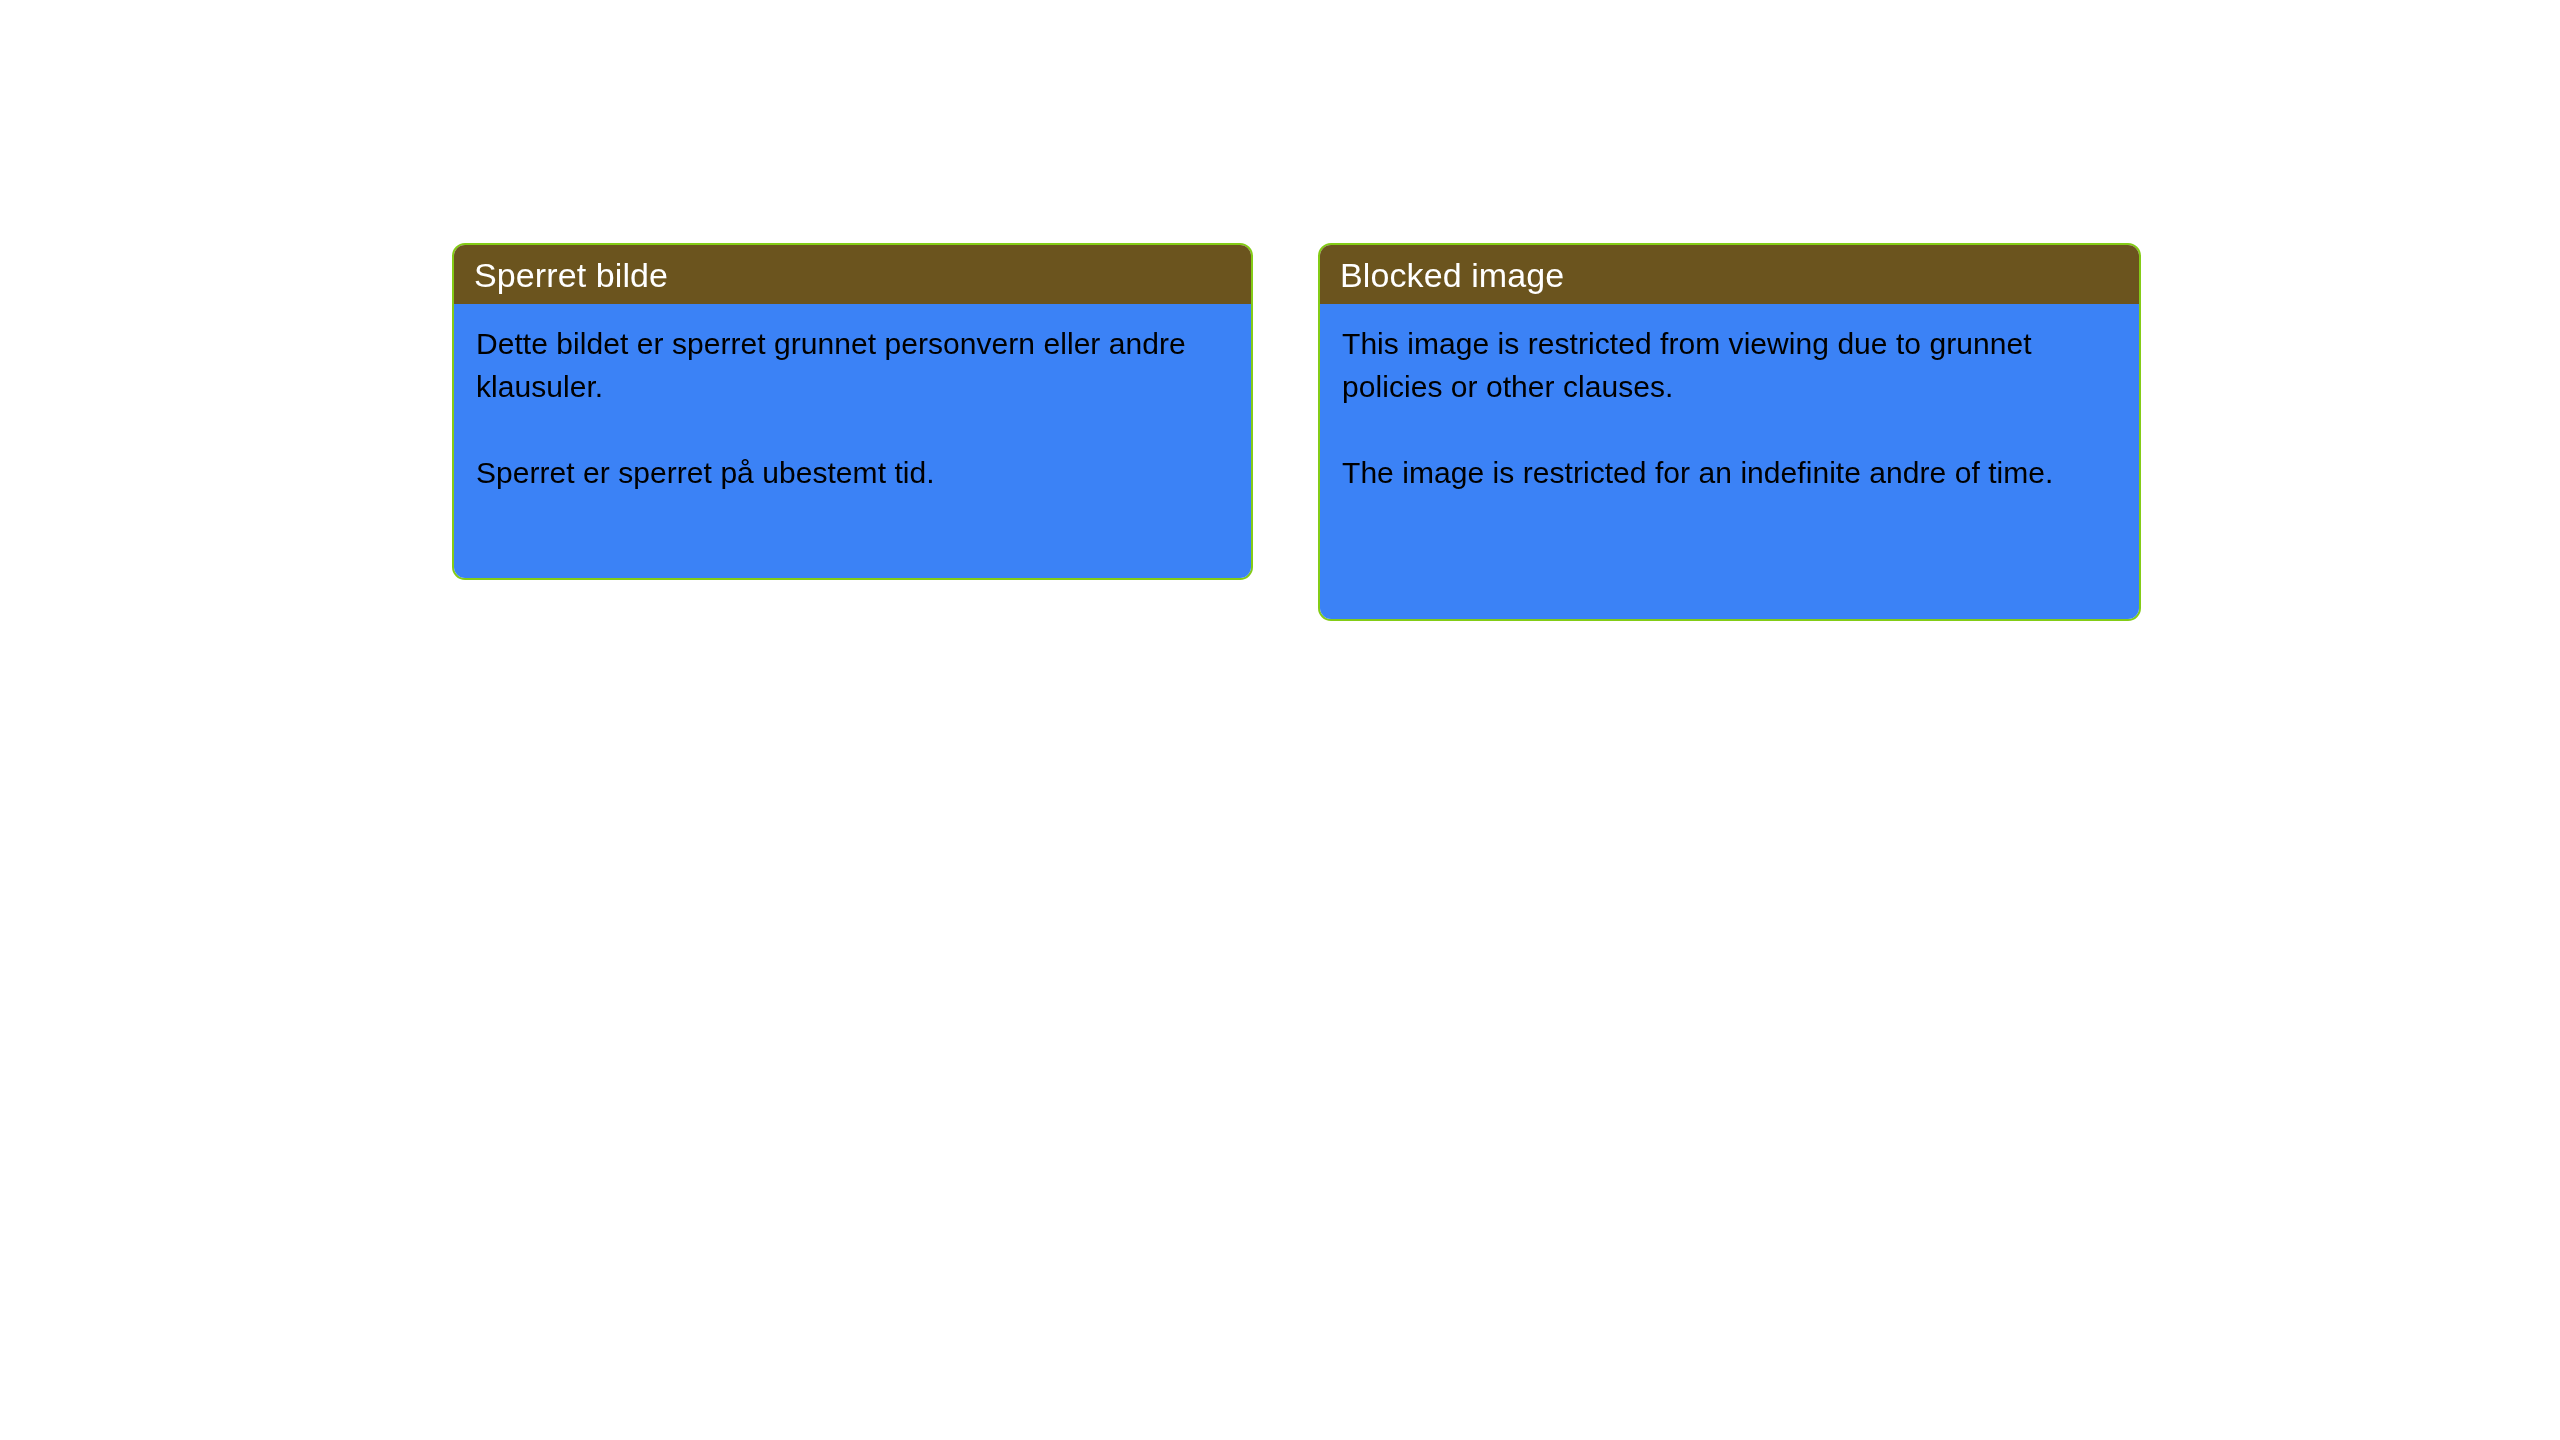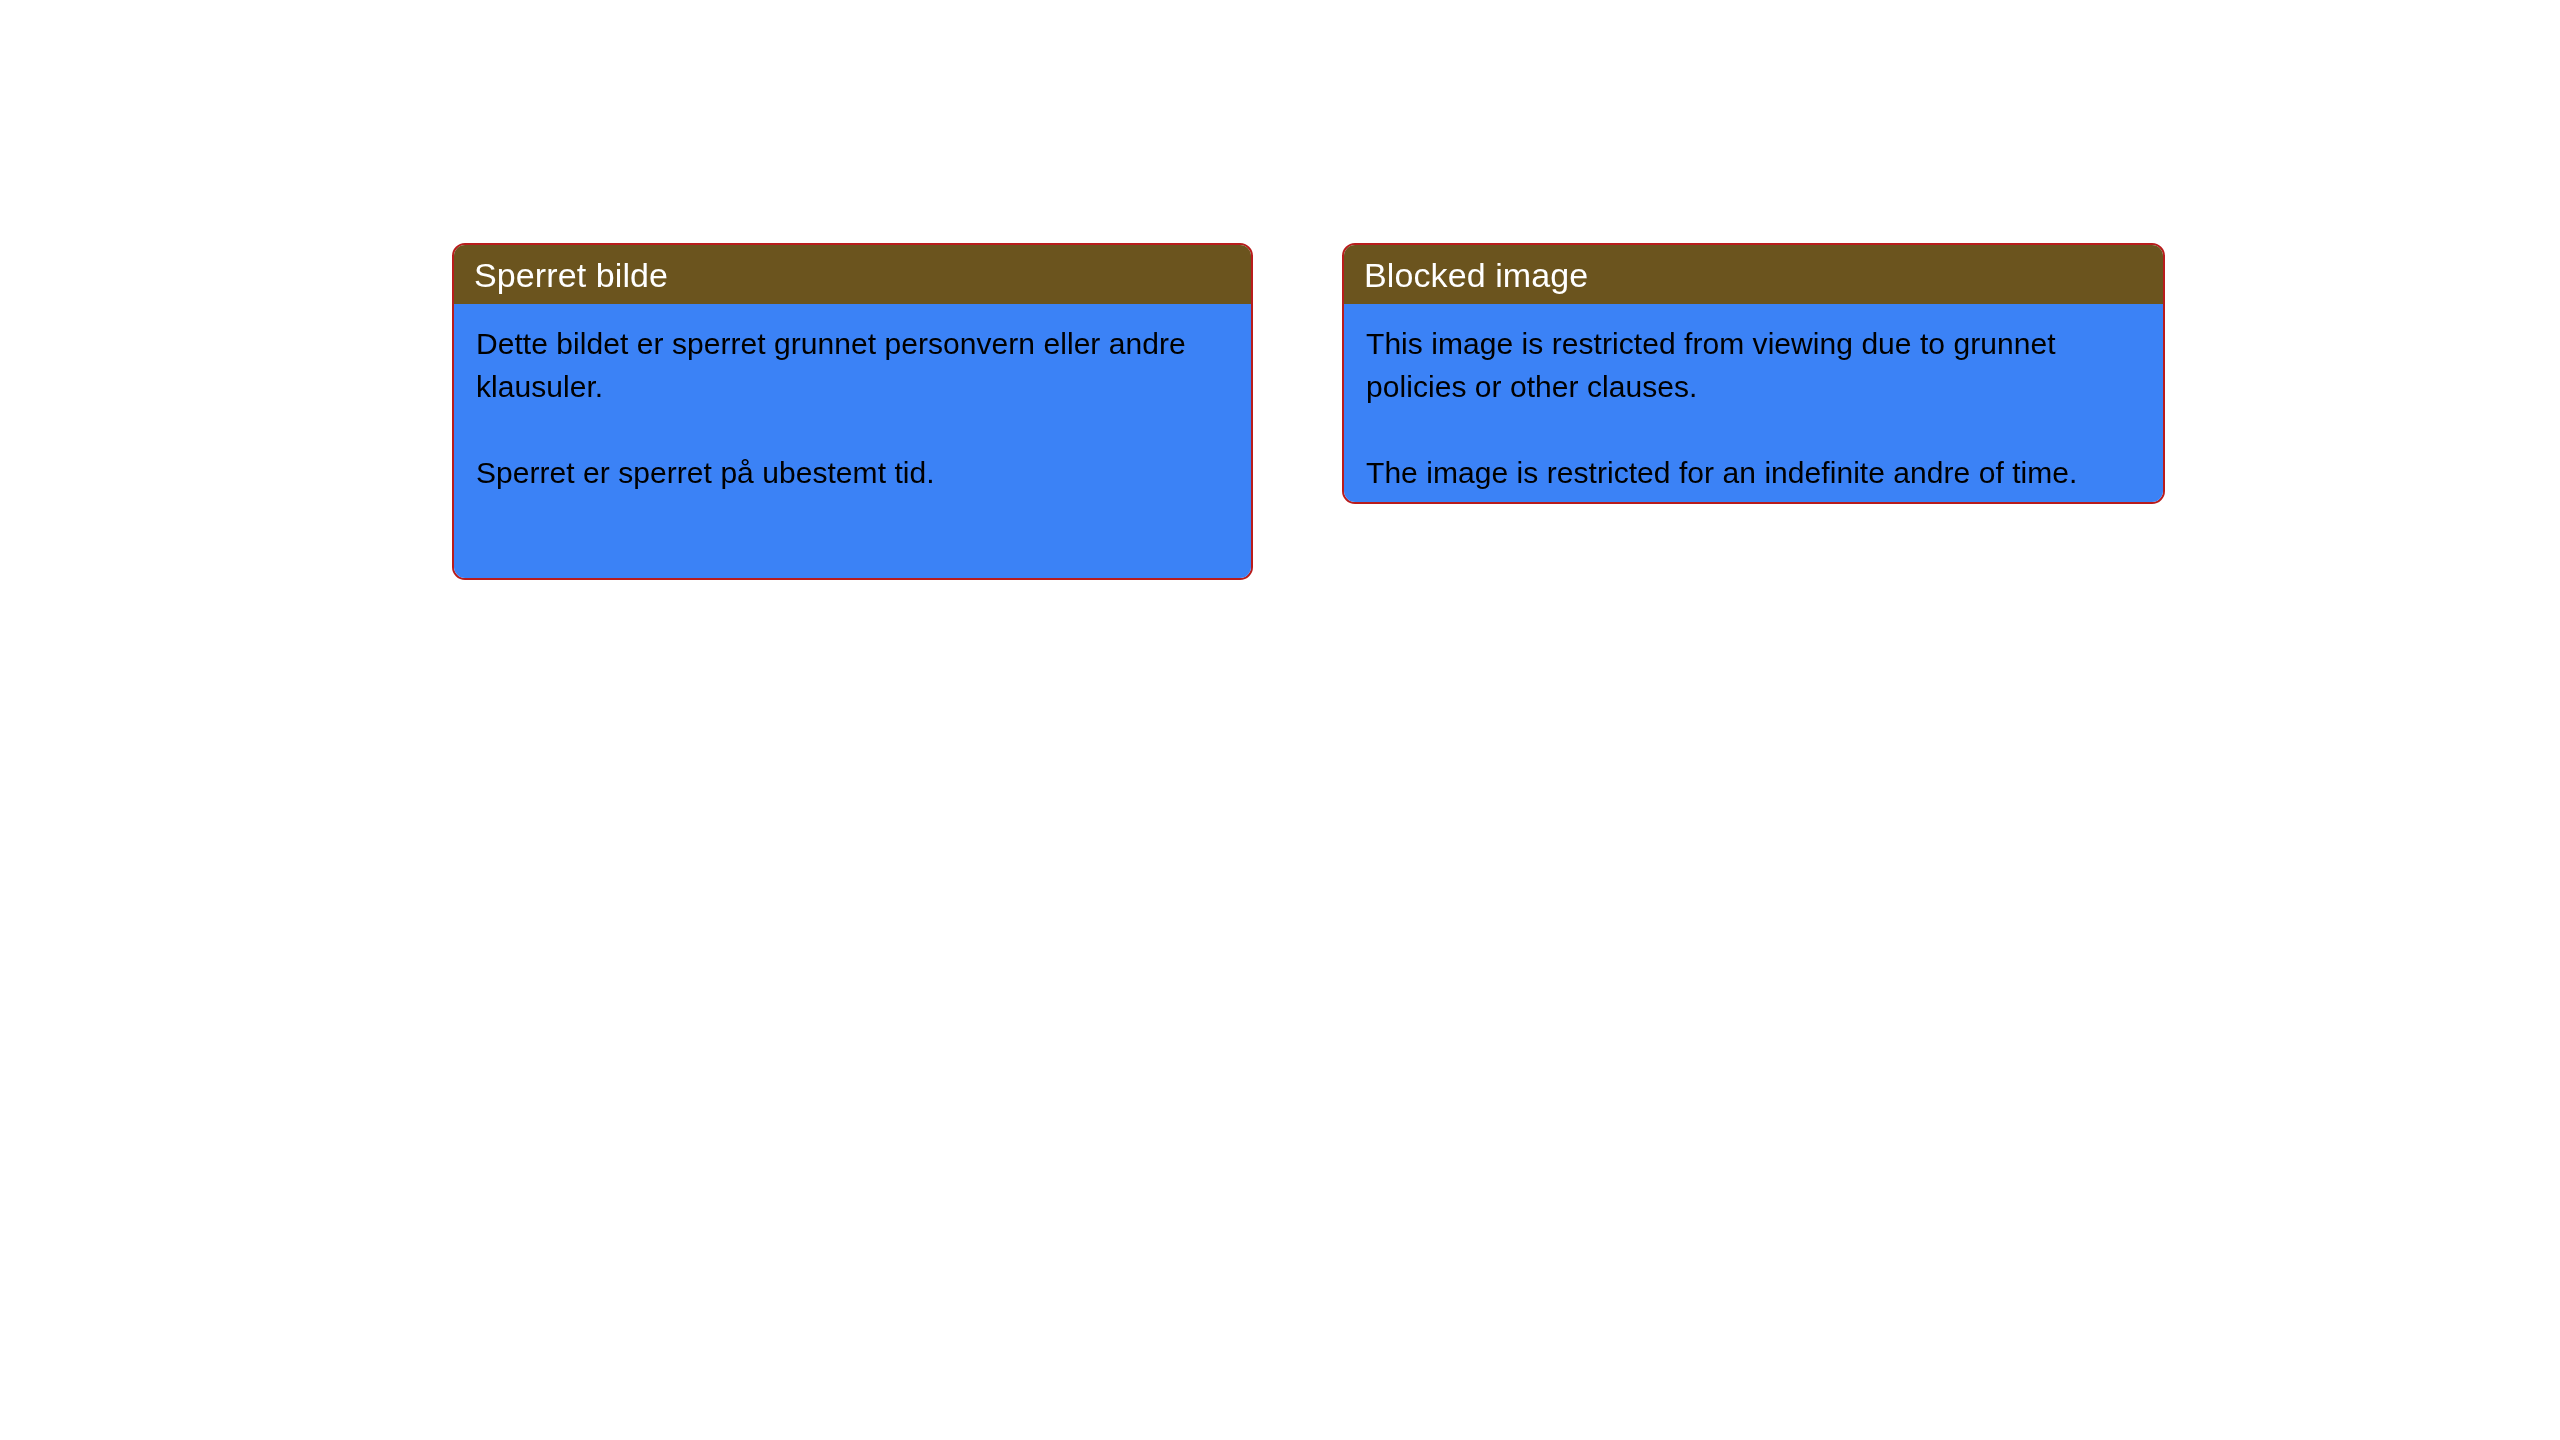--- a/index.html
+++ b/index.html
@@ -21,38 +21,37 @@
     position: relative;
     width: 2560px;
     height: 1440px;
     background: #ffffff;
   }
 
   .notice-panel {
     position: absolute;
     box-sizing: border-box;
     background: #ffffff;
-    border: 2px solid #b91c1c;
+    border: 2px solid #84cc16;
     border-radius: 13px;
     overflow: hidden;
   }
 
   #panel-no {
     left: 452px;
     top: 243px;
     width: 801px;
     height: 337px;
   }
 
   #panel-en {
     left: 1318px;
     top: 243px;
     width: 823px;
-    height: 261px;
-    margin-left: 24px;
+    height: 378px;
   }
 
   .panel-header {
     box-sizing: border-box;
     height: 59px;
     background: #6B541E;
     display: flex;
     align-items: center;
     padding: 0 0 0 20px;
   }

